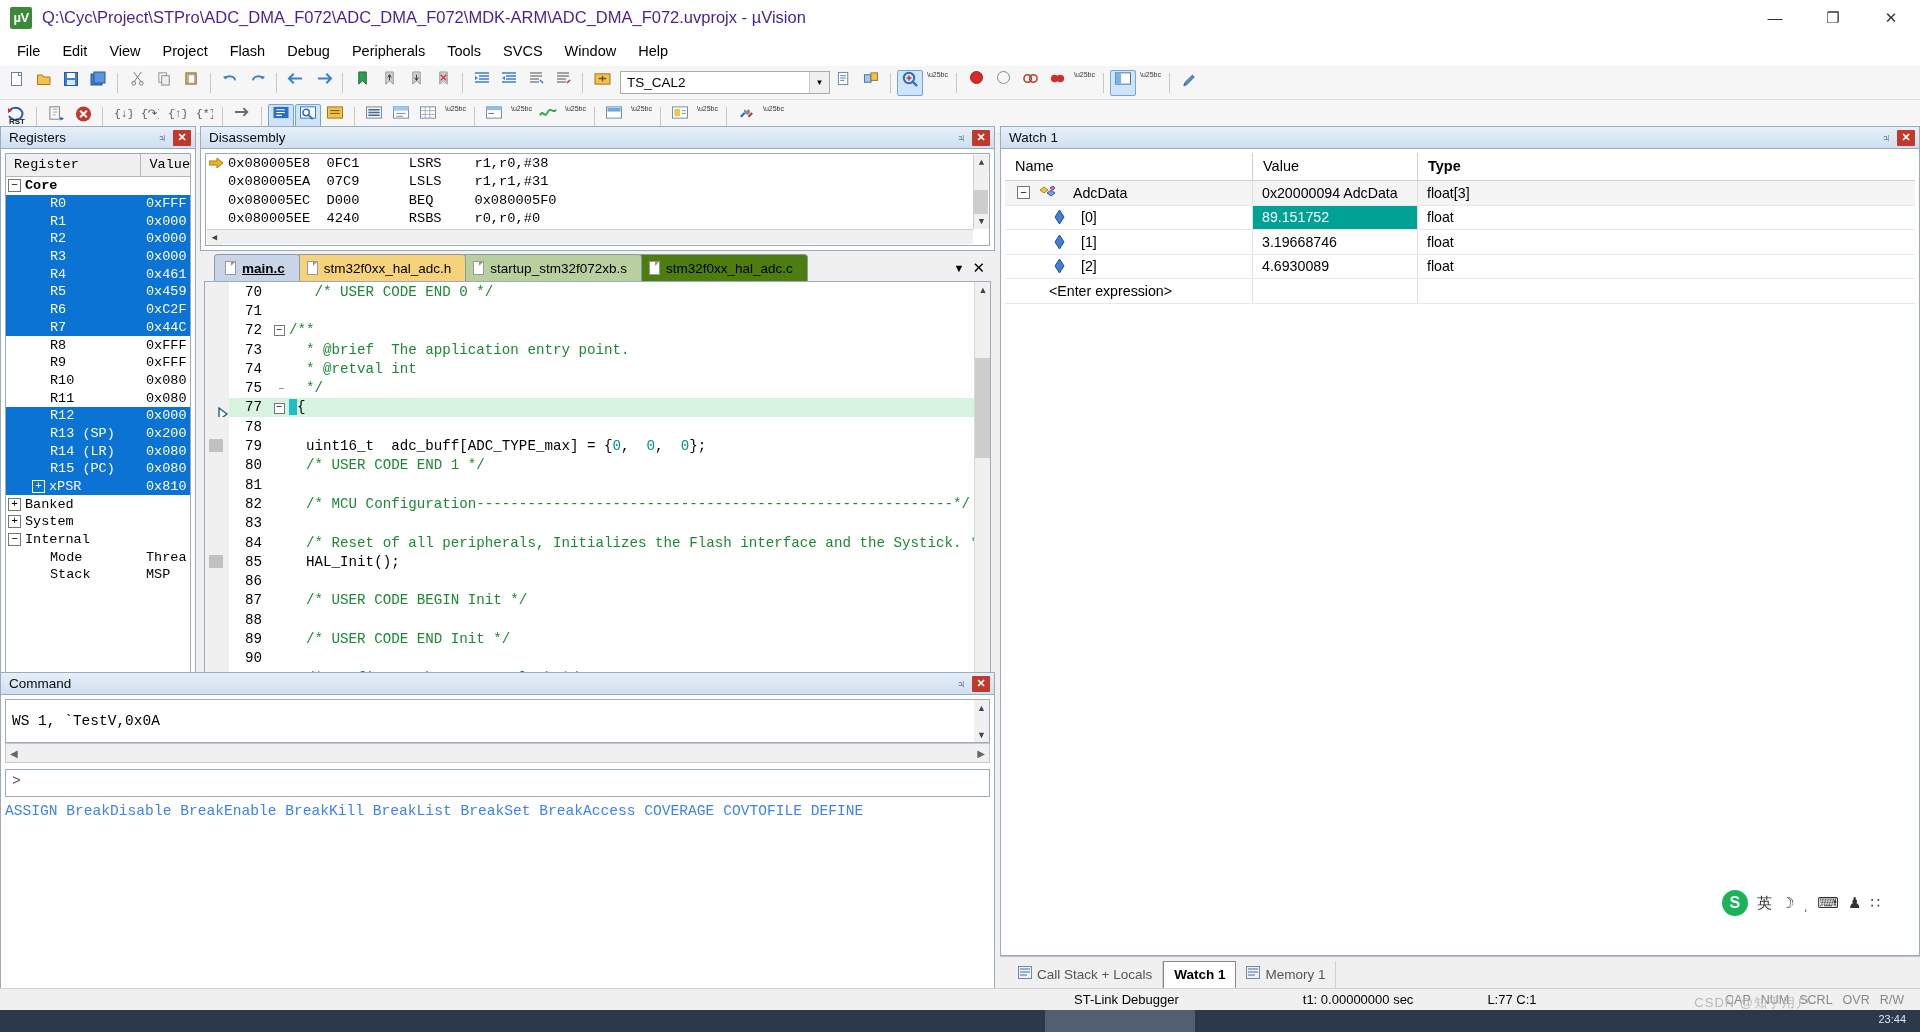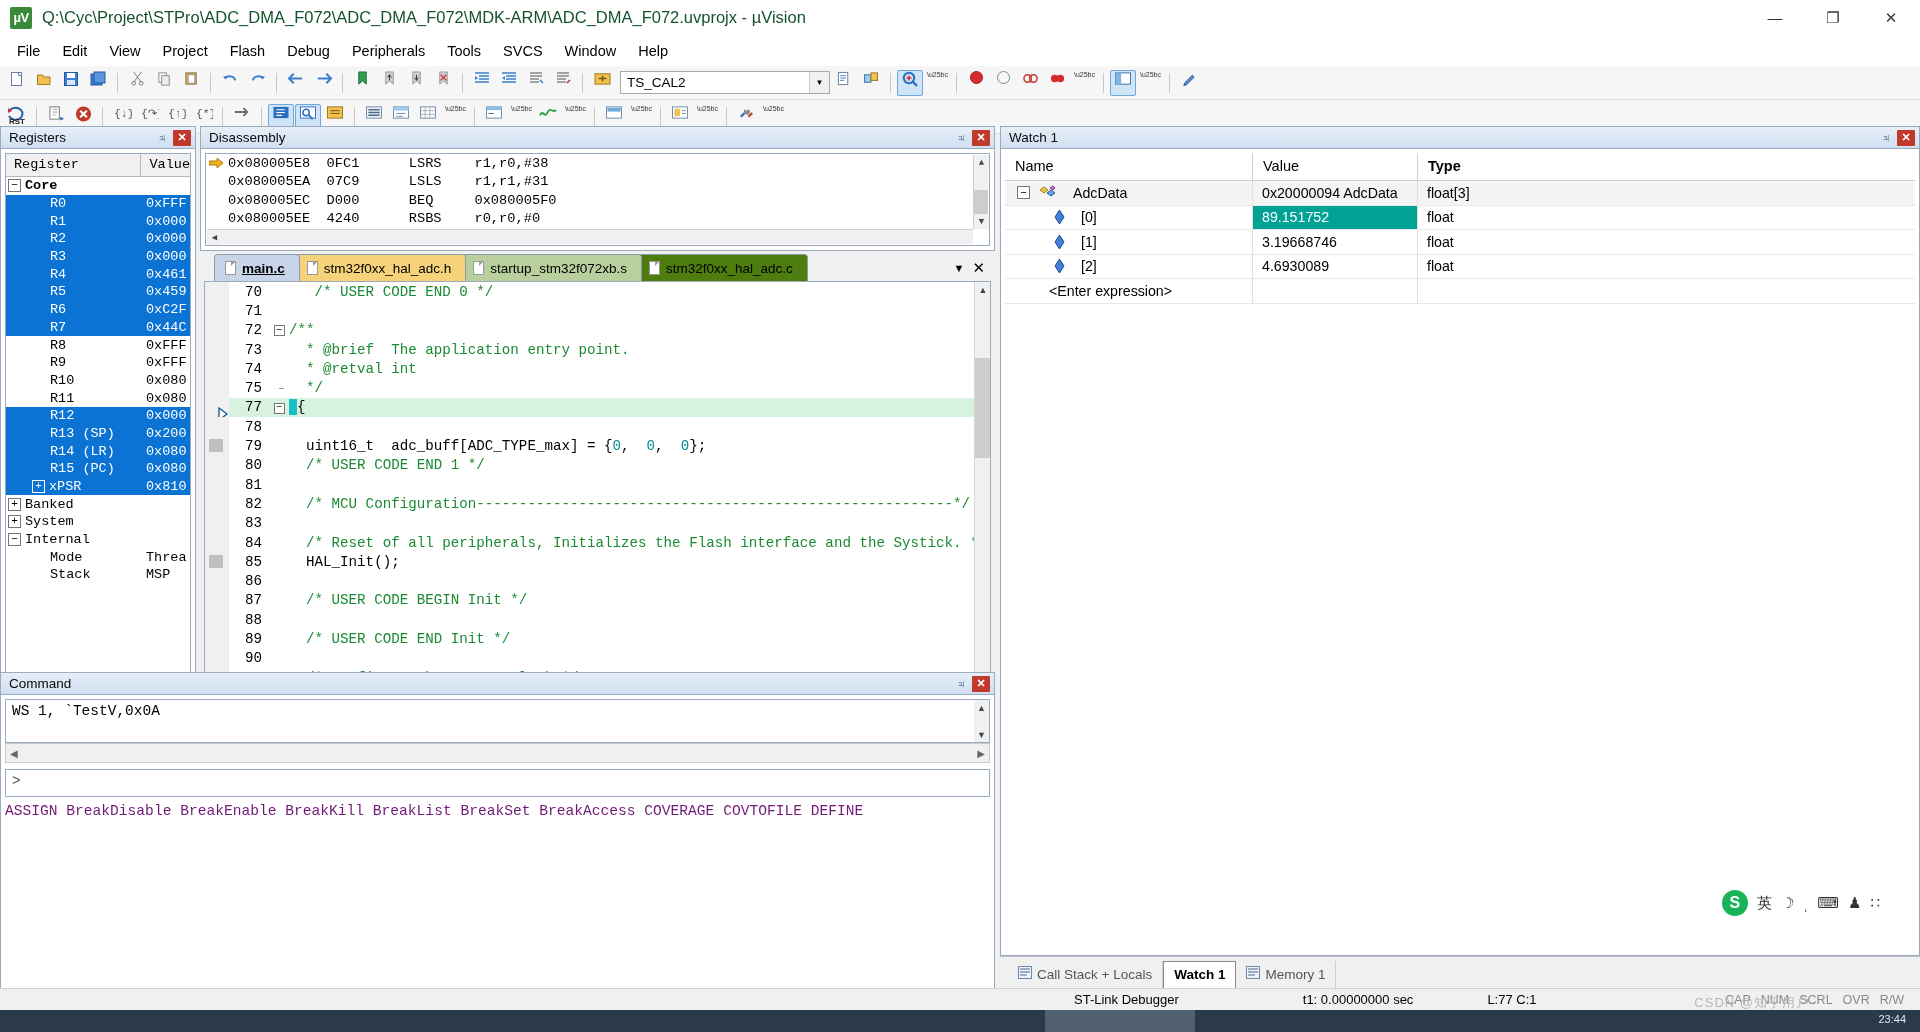--- a/index.html
+++ b/index.html
@@ -16,21 +16,21 @@
   .titlebar {
     height: 36px; background: #ffffff; display: flex; align-items: center;
     padding-left: 10px; border-bottom: 1px solid #ffffff;
   }
   .uv-logo {
     width: 22px; height: 22px; background: #3a8a3a; border-radius: 2px;
     color: #fff; font-size: 13px; font-weight: bold; display: flex;
     align-items: center; justify-content: center; margin-right: 10px;
     line-height: 1; letter-spacing: -0.5px;
   }
-  .title-text { font-size: 16.5px; color: #14532d; white-space: nowrap; }
+  .title-text { font-size: 16.5px; color: #4c1d95; white-space: nowrap; }
   .win-btns { margin-left: auto; display: flex; height: 36px; }
   .win-btn {
     width: 58px; height: 36px; display: flex; align-items: center;
     justify-content: center; font-size: 15px; color: #333;
   }
 
   
   .menubar {
     height: 30px; background: #ffffff; display: flex; align-items: center;
     padding-left: 6px; font-size: 14.5px; color: #000;
@@ -180,31 +180,31 @@
     background:#f0f0f0; border-left:1px solid #d8d8d8; }
   .ed-scroll-h { position:absolute; left:0; right:16px; bottom:0; height:16px;
     background:#f0f0f0; border-top:1px solid #d8d8d8; }
   .ed-hbar { position:absolute; left:4px; right:4px; bottom:2px; height:18px;
     display:flex; align-items:center; }
 
   
   #command { left:0; top:546px; width:995px; bottom:-44px; height:auto; }
   .cmd-out { position:absolute; left:4px; right:4px; top:26px; height:44px;
     border:1px solid #9aabbd; background:#fff; font-family:"Liberation Mono", monospace;
-    font-size:14.5px; padding:3px 6px; color:#000; }
+    font-size:14.5px; padding:13px 6px; color:#000; }
   .cmd-sb { position:absolute; right:5px; top:27px; width:15px; height:42px;
     background:#f0f0f0; }
   .cmd-hsb { position:absolute; left:4px; right:4px; top:70px; height:20px;
     background:#f0f0f0; border:1px solid #c8c8c8; display:flex; align-items:center;
     padding-left:4px; font-size:10px; color:#666; }
   .cmd-input { position:absolute; left:4px; right:4px; top:96px; height:28px;
     border:1px solid #9aabbd; background:#fff; font-family:"Liberation Mono", monospace;
     font-size:14.5px; padding:3px 6px; color:#555; }
   .cmd-help { position:absolute; left:4px; right:4px; top:128px; height:26px;
-    font-family:"Liberation Mono", monospace; font-size:14.6px; color:#701a75;
+    font-family:"Liberation Mono", monospace; font-size:14.6px; color:#3b82f6;
     white-space:nowrap; overflow:hidden; padding-top:2px; }
 
   
   #watch { left:1000px; top:0; right:0; bottom:32px; }
   .w-table { position:absolute; left:4px; right:4px; top:26px; bottom:4px;
     background:#fff; overflow:hidden; }
   .w-head { display:flex; height:28px; background:#fff;
     border-bottom:1px solid #d0d0d0; font-size:14.5px; color:#000; }
   .w-head div { padding:5px 0 0 10px; }
   .wc1 { width:248px; border-right:1px solid #d0d0d0; }

